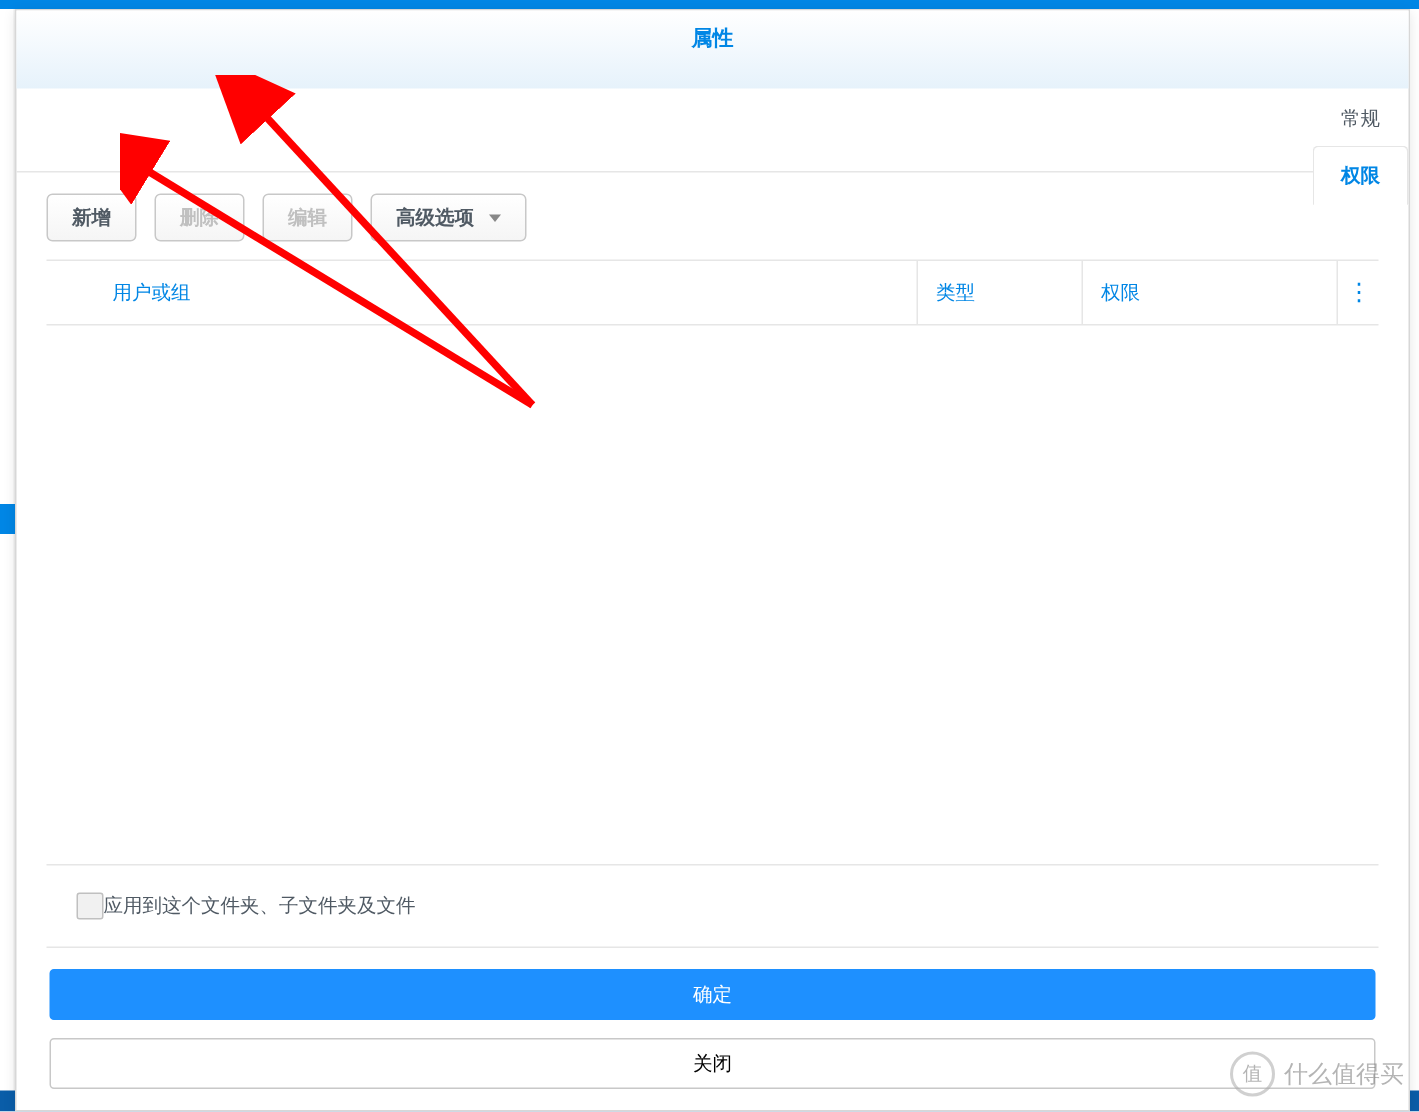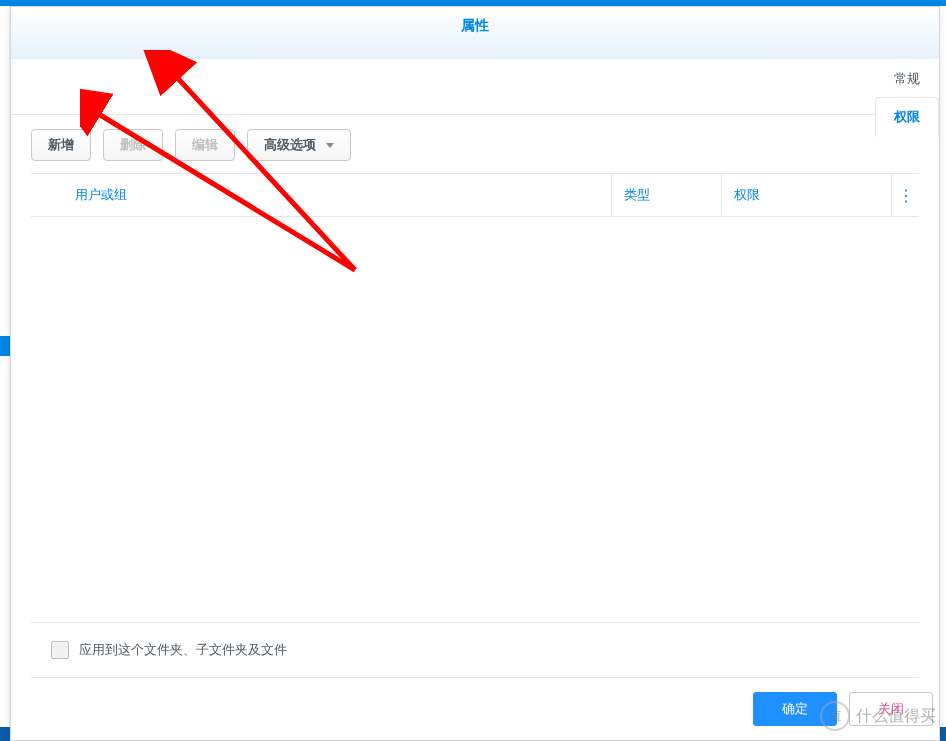--- a/index.html
+++ b/index.html
@@ -108,49 +108,49 @@
 .dots { font-size: 16px; letter-spacing: -1px; }
 .table-body {
   flex: 1;
   margin: 0 20px;
   border-bottom: 1px solid #e6e6e6;
 }
 .footer-option {
   padding: 18px 20px;
   display: flex;
   align-items: center;
-  gap: 10px;
   border-bottom: 1px solid #e6e6e6;
   margin: 0 20px;
 }
 .chk {
   width: 18px; height: 18px;
   border: 1px solid #c0c0c0;
   background: #f1f1f1;
   border-radius: 2px;
 }
 .footer-buttons {
   display: flex;
   justify-content: flex-end;
   gap: 12px;
-  padding: 14px 6px;
+  padding: 14px 22px;
+  flex-direction: column;
 }
 .btn-primary {
   background: #1e90ff;
   border: 1px solid #1e90ff;
   color: #fff;
   padding: 7px 28px;
   border-radius: 3px;
   font-size: 13px;
   cursor: pointer;
 }
 .btn-default {
   background: #fff;
   border: 1px solid #c8c8c8;
-  color: #ec4899;
+  color: #000000;
   padding: 7px 28px;
   border-radius: 3px;
   font-size: 13px;
   cursor: pointer;
 }
 .left-slice {
   position: absolute;
   left: 0; top: 6px; bottom: 0; width: 10px;
   background: #fff;
   border-right: 1px solid #efefef;

